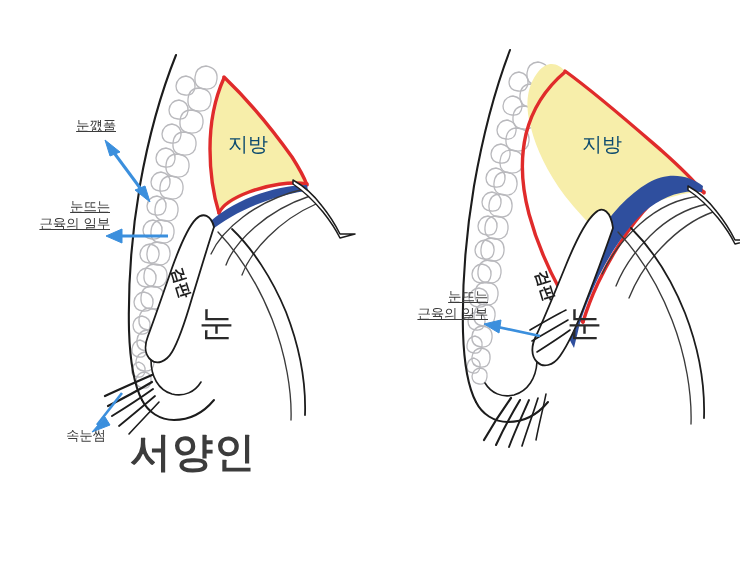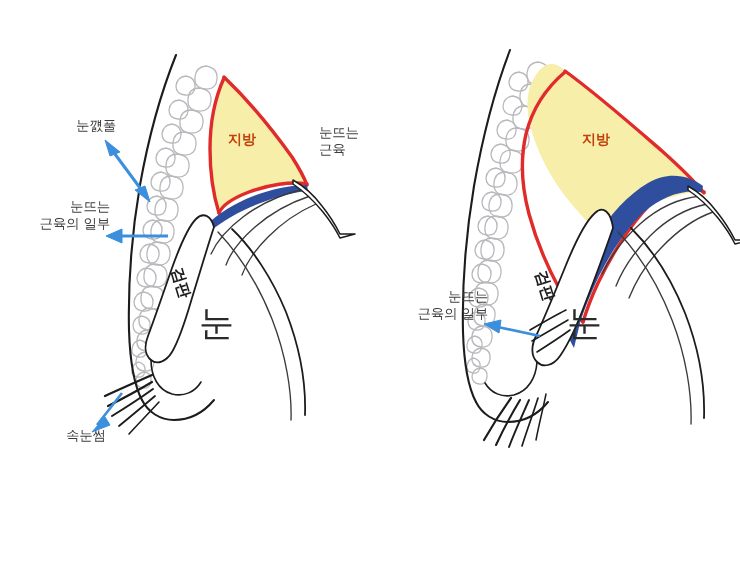--- a/index.html
+++ b/index.html
@@ -52,27 +52,27 @@
   #caption-asian { left: 362px; }
 
   .anno {
     position: absolute;
     font-size: 13.5px;
     color: #3d3d3d;
     line-height: 1.28;
     white-space: pre-line;
     letter-spacing: -0.2px;
   }
-  .anno.right-align { text-align: right; }
+  .anno.right-align { text-align: right; text-decoration: underline; }
 
   .inner-label {
     position: absolute;
-    font-size: 14px;
-    color: #c2410c;
-    font-weight: 700;
+    font-size: 20px;
+    color: #0c4a6e;
+    font-weight: 400;
     white-space: nowrap;
   }
   .vert-label {
     position: absolute;
     font-size: 15.5px;
     color: #1c1c1c;
     font-weight: 600;
     white-space: nowrap;
     transform-origin: 0 0;
   }
@@ -184,28 +184,28 @@
       </g>
     </svg>
 
     <div class="anno right-align" id="w-anno-eyelid" style="left:38px; top:117px; width:78px;">눈꺬풀</div>
 
     <div class="anno right-align" id="w-anno-levator-part" style="left:10px; top:198px; width:100px;">눈뜨는
 근육의 일부</div>
 
     <div class="anno" id="w-anno-eyelashes" style="left:66px; top:427px;">속눈썸</div>
 
-    <div class="anno" id="w-anno-levator" style="left:319px; top:124px;">눈뜨는 근육</div>
 
     <div class="inner-label" style="left:228px; top:131px;">지방</div>
 
     <div class="vert-label" style="left:186px; top:265px; transform: rotate(73deg);">검판</div>
 
     <div class="eye-label" style="left:199px; top:300px;">눈</div>
 
+    <div class="caption" id="caption-west">서양인</div>
   </div>
 
   <div class="panel" id="panel-asian">
 
     <svg class="diagram-svg" viewBox="0 0 370 585">
 
       <g fill="none" stroke="#b9b9bd" stroke-width="1.3" stroke-linejoin="round">
         <path d="M168,62 q12,2 11,13 q-1,11 -12,10 q-11,-1 -10,-12 q1,-10 11,-11 z"></path>
         <path d="M161,84 q13,1 12,13 q-1,11 -13,10 q-11,-1 -10,-12 q1,-11 11,-11 z"></path>
         <path d="M154,106 q13,1 12,13 q-1,11 -13,10 q-11,-1 -10,-12 q1,-11 11,-11 z"></path>

